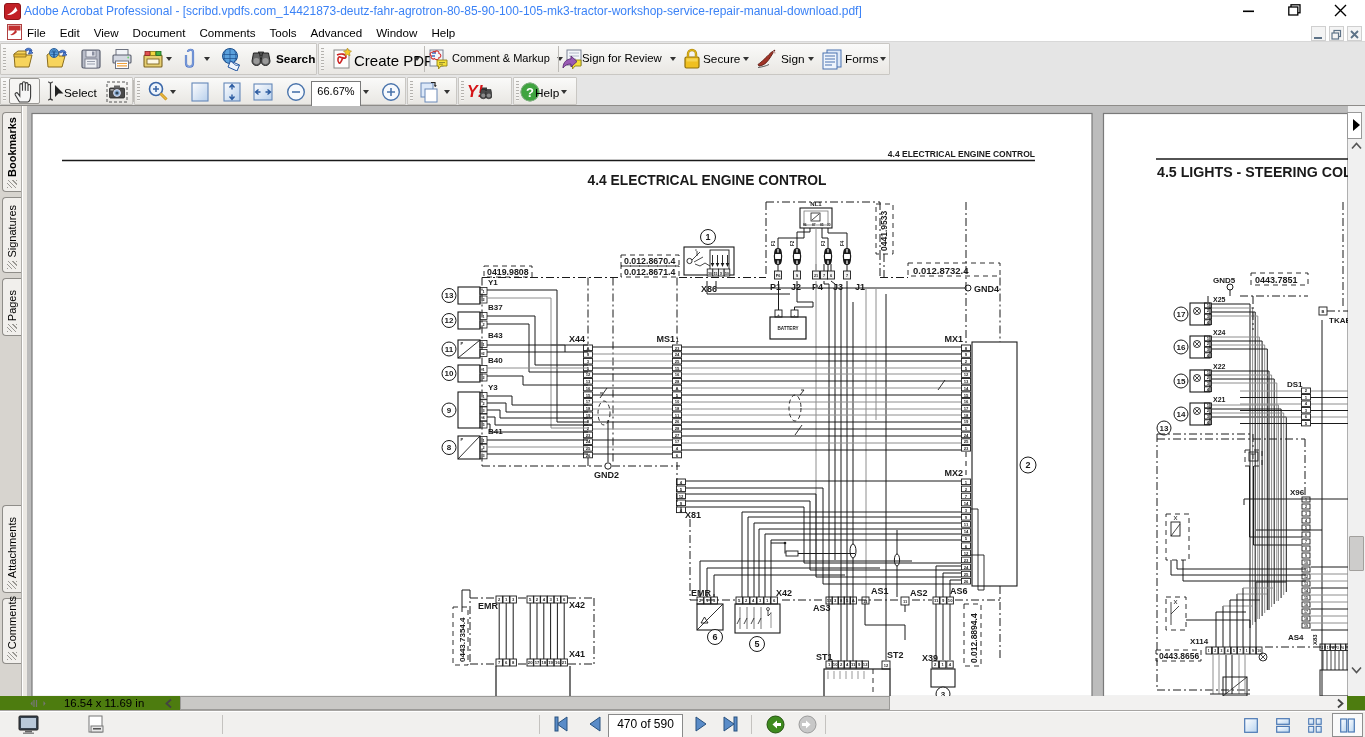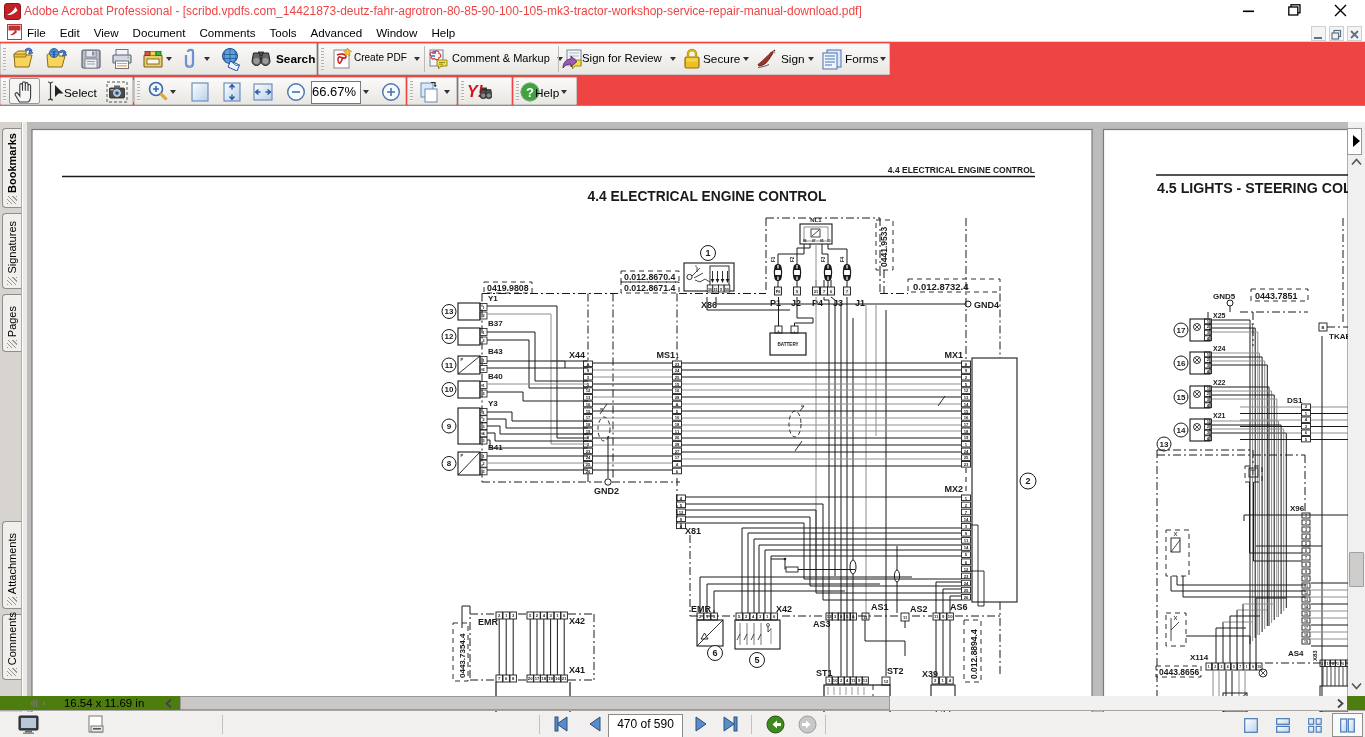--- a/index.html
+++ b/index.html
@@ -1,28 +1,28 @@
 <!DOCTYPE html>
 <html><head><meta charset="utf-8"><style>
 *{margin:0;padding:0;box-sizing:border-box}
 html,body{width:1365px;height:737px;overflow:hidden;font-family:"Liberation Sans",sans-serif;background:#fff}
 #app{position:relative;width:1365px;height:737px}
 .abs{position:absolute}
 #titlebar{position:absolute;left:0;top:0;width:1365px;height:23px;background:#fff}
-#title-txt{position:absolute;left:24px;top:4px;font-size:12px;color:#ef4444;white-space:nowrap}
+#title-txt{position:absolute;left:24px;top:4px;font-size:12px;color:#3b82f6;white-space:nowrap}
 #menubar{position:absolute;left:0;top:23px;width:1365px;height:19px;background:#fff;border-bottom:1px solid #d8d8d8}
 .mi{display:inline-block;font-size:11.6px;color:#000;padding:2px 7px}
-#tbz{position:absolute;left:0;top:42px;width:1365px;height:64px;background:#ef4444;border-bottom:1px solid #8e8c89}
+#tbz{position:absolute;left:0;top:42px;width:1365px;height:64px;background:#e5e5e5;border-bottom:1px solid #8e8c89}
 .tgrp{position:absolute;background:linear-gradient(#fafaf9,#e9e7e3);border:1px solid #c9c7c3;border-radius:1px}
 .grip{position:absolute;width:3px;background:repeating-linear-gradient(#b4b2ae 0 1px,#f4f3f1 1px 3px)}
 .ic{position:absolute}
 .tbtxt{position:absolute;font-size:11.8px;color:#000;white-space:nowrap}
 .darr{position:absolute;width:0;height:0;border-left:3.5px solid transparent;border-right:3.5px solid transparent;border-top:4px solid #333}
 .vsep{position:absolute;width:1px;background:#bdbbb7}
-#docwrap{position:absolute;left:0;top:122px;width:1230px;height:590px}
+#docwrap{position:absolute;left:0;top:106px;width:1230px;height:590px}
 #tabstrip{position:absolute;left:0;top:0;width:22px;height:590px;background:#d7d4cf;border-right:1px solid #b0aeaa}
 .ntab{position:absolute;left:2px;width:19px;background:#f1efec;border:1px solid #8f8d89;border-right:none;border-radius:4px 0 0 4px;}
 .ntab span{position:absolute;left:3px;bottom:14px;writing-mode:vertical-rl;transform:rotate(180deg);font-size:11px;color:#000;white-space:nowrap}
 .ntab .dots{position:absolute;left:4px;bottom:3px;width:10px;height:8px;background:repeating-linear-gradient(45deg,#9a9894 0 1px,transparent 1px 3px)}
 #splitter{position:absolute;left:23px;top:0;width:4px;height:590px;background:#ece9e4}
 #vscroll{position:absolute;left:1348px;top:0;width:17px;height:590px;background:#f0f0f0}
 #hscrollrow{position:absolute;left:0;top:696px;width:1365px;height:15px;background:#4d7c0f;border-bottom:1px solid #a7a5a2}
 #statusbar{position:absolute;left:0;top:712px;width:1365px;height:25px;background:#f1f0ee}
 .sbsep{position:absolute;top:3px;width:1px;height:19px;background:#c4c2bf}
 #pgbox{position:absolute;left:608px;top:2px;width:75px;height:29px;background:#fff;border:1px solid #8a8a8a;font-size:12px;text-align:center;line-height:19px}
@@ -129,21 +129,21 @@
       </svg><svg class="ic" style="left:249px;top:5px" width="24" height="24" viewBox="0 0 24 24">
         <rect x="9.5" y="5" width="5" height="4" fill="#555" stroke="#222" stroke-width="0.8"></rect>
         <path d="M3 14 a4.5 4.5 0 1 0 9 0 l-1.5 -8 h-6 z" fill="#666" stroke="#222" stroke-width="1"></path>
         <path d="M12 14 a4.5 4.5 0 1 0 9 0 l-1.5 -8 h-6 z" fill="#666" stroke="#222" stroke-width="1"></path>
         <circle cx="7.5" cy="14" r="3" fill="#9a9a9a"></circle>
         <circle cx="16.5" cy="14" r="3" fill="#9a9a9a"></circle>
       </svg><div class="tbtxt" style="left:276px;top:10px;font-weight:bold">Search</div><svg class="ic" style="left:330px;top:5px" width="24" height="24" viewBox="0 0 24 24">
         <rect x="4" y="3" width="15" height="18" fill="#fdfdfd" stroke="#888" stroke-width="1"></rect>
         <path d="M7 8 c4 -2 9 -1 9 2 c0 2 -4 1 -6 0 c-2 -1 -3 4 -1 6 c1.5 1.5 4 -6 4 -6" stroke="#cc2222" stroke-width="1.6" fill="none"></path>
         <path d="M17.5 1 l1.2 2.6 l2.8 0.4 l-2 2 l0.5 2.8 l-2.5 -1.3 l-2.5 1.3 l0.5 -2.8 l-2 -2 l2.8 -0.4 z" fill="#f7c728" stroke="#a8861a" stroke-width="0.6"></path>
-      </svg><div class="tbtxt" style="left:354px;top:10px;font-size:10px">Create PDF</div><div class="darr" style="left:414px;top:15px"></div><div class="vsep" style="left:424px;top:4px;height:26px"></div><svg class="ic" style="left:427px;top:5px" width="24" height="24" viewBox="0 0 24 24">
+      </svg><div class="tbtxt" style="left:354px;top:10px;font-size:15px">Create PDF</div><div class="darr" style="left:414px;top:15px"></div><div class="vsep" style="left:424px;top:4px;height:26px"></div><svg class="ic" style="left:427px;top:5px" width="24" height="24" viewBox="0 0 24 24">
         <rect x="3" y="3" width="13" height="16" fill="#f4f6fa" stroke="#7a8294" stroke-width="1"></rect>
         <path d="M5 6 l4 0 M5 9 l3 0" stroke="#3a6ec0" stroke-width="1.4"></path>
         <path d="M6 5 c-3 0 -4 3 -1.5 4 c-1.5 2 1.5 4 3 2.5 c1.5 2 5 1 4.5 -1 c2.5 0 2.5 -3.5 0 -4 c0.5 -2.5 -3 -3.5 -4 -1.5 c-1 -1 -2 -0.5 -2 0" fill="none" stroke="#d03030" stroke-width="1.1"></path>
         <path d="M10 13 h10 v6 h-6 l-2.5 3 l0 -3 h-1.5 z" fill="#f5e03a" stroke="#948414" stroke-width="0.9"></path>
         <path d="M12 15.5 h6 M12 17.2 h4" stroke="#6a6a28" stroke-width="0.7"></path>
       </svg><div class="tbtxt" style="left:452px;top:10px;font-size:11px">Comment &amp; Markup</div><div class="darr" style="left:557px;top:15px"></div><div class="vsep" style="left:558px;top:4px;height:26px"></div><svg class="ic" style="left:561px;top:5px" width="24" height="24" viewBox="0 0 24 24">
         <rect x="6" y="3" width="14" height="15" fill="#f4f6fa" stroke="#7a8294" stroke-width="1"></rect>
         <path d="M8 6 h10 M8 9 h10 M8 12 h7" stroke="#b0b8c8" stroke-width="1.1"></path>
         <path d="M10 13 h10 v6 h-6 l-2.5 3 l0 -3 h-1.5 z" fill="#f5e03a" stroke="#948414" stroke-width="0.9"></path>
         <path d="M2 21 c0 -6 4 -9 8 -9 l0 -3 l6 5.5 l-6 5.5 l0 -3 c-3 0 -6 1 -8 4 z" fill="#9a5ab4" stroke="#5a2a74" stroke-width="0.9"></path>
@@ -182,21 +182,21 @@
         <rect x="4" y="3" width="16" height="18" fill="url(#pgrad)" stroke="#6488b8" stroke-width="1.1"></rect>
       </svg><svg class="ic" style="left:220px;top:38px" width="24" height="24" viewBox="0 0 24 24">
         <rect x="4" y="3" width="16" height="18" fill="url(#pgrad)" stroke="#6488b8" stroke-width="1.1"></rect>
         <path d="M12 4.5 v5 M12 19.5 v-5 M9.5 7.5 l2.5 -3 l2.5 3 M9.5 16.5 l2.5 3 l2.5 -3" stroke="#2a5aa0" stroke-width="1.4" fill="none"></path>
       </svg><svg class="ic" style="left:251px;top:38px" width="24" height="24" viewBox="0 0 24 24">
         <rect x="3" y="4" width="18" height="16" fill="url(#pgrad)" stroke="#6488b8" stroke-width="1.1"></rect>
         <path d="M4.5 12 h5 M19.5 12 h-5 M7.5 9.5 l-3 2.5 l3 2.5 M16.5 9.5 l3 2.5 l-3 2.5" stroke="#2a5aa0" stroke-width="1.4" fill="none"></path>
       </svg><svg class="ic" style="left:284px;top:38px" width="24" height="24" viewBox="0 0 24 24">
         <circle cx="12" cy="12" r="8.3" fill="#f6f9fd" stroke="#4a74ac" stroke-width="1.4"></circle>
         <path d="M8 12 h8" stroke="#4a74ac" stroke-width="1.6"></path>
-      </svg><div class="abs" style="left:311px;top:39px;width:50px;height:23px;background:#fff;border:1px solid #7a7a7a;font-size:13px;text-align:left;line-height:19px">66.67%</div><div class="darr" style="left:363px;top:48px"></div><svg class="ic" style="left:379px;top:38px" width="24" height="24" viewBox="0 0 24 24">
+      </svg><div class="abs" style="left:311px;top:39px;width:50px;height:32px;background:#fff;border:1px solid #7a7a7a;font-size:11px;text-align:center;line-height:19px">66.67%</div><div class="darr" style="left:363px;top:48px"></div><svg class="ic" style="left:379px;top:38px" width="24" height="24" viewBox="0 0 24 24">
         <circle cx="12" cy="12" r="8.3" fill="#f6f9fd" stroke="#4a74ac" stroke-width="1.4"></circle>
         <path d="M8 12 h8 M12 8 v8" stroke="#4a74ac" stroke-width="1.6"></path>
       </svg><svg class="ic" style="left:417px;top:38px" width="24" height="24" viewBox="0 0 24 24">
         <rect x="4" y="3" width="12" height="14" fill="#dce8f8" stroke="#6888b8" stroke-width="1"></rect>
         <rect x="8" y="9" width="12" height="13" fill="#fff" stroke="#6888b8" stroke-width="1"></rect>
         <path d="M14 2.5 h4 l0 4 M18 2.5 l-3.5 0" stroke="#222" stroke-width="1.2" fill="none"></path>
         <path d="M17.2 5.2 l1.3 1.8 l1.3 -1.8 z" fill="#222"></path>
       </svg><div class="darr" style="left:444px;top:48px"></div><svg class="ic" style="left:468px;top:38px" width="24" height="24" viewBox="0 0 24 24">
         <text x="-1" y="17" font-family="Liberation Sans" font-size="16" font-weight="bold" fill="#d51216" font-style="italic">Y!</text>
         <rect x="14" y="7.5" width="5" height="3.5" fill="#3c3c3c"></rect>

